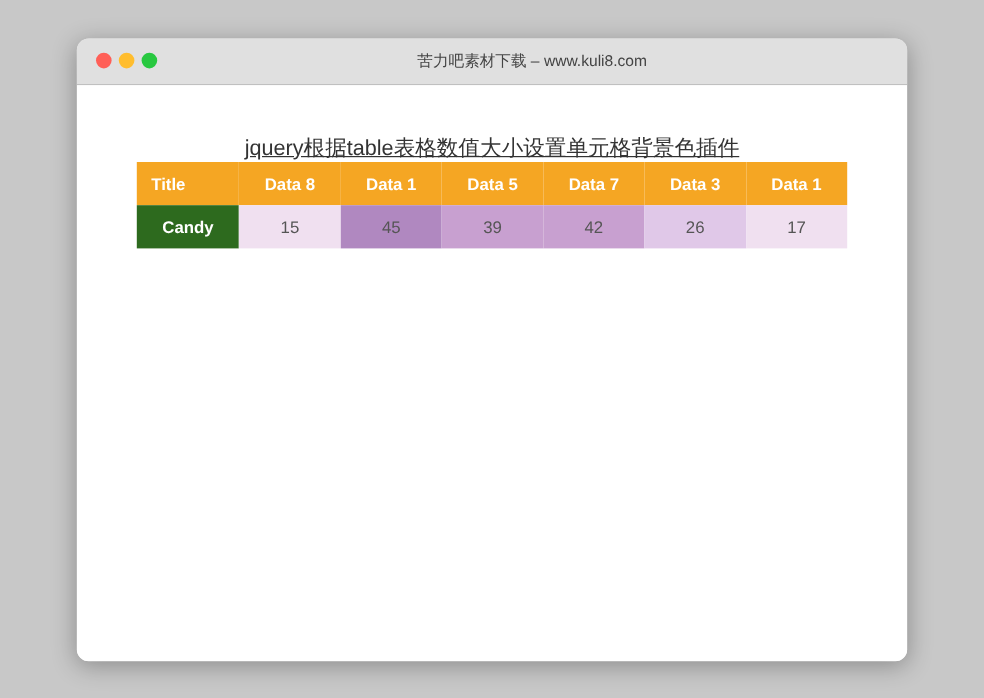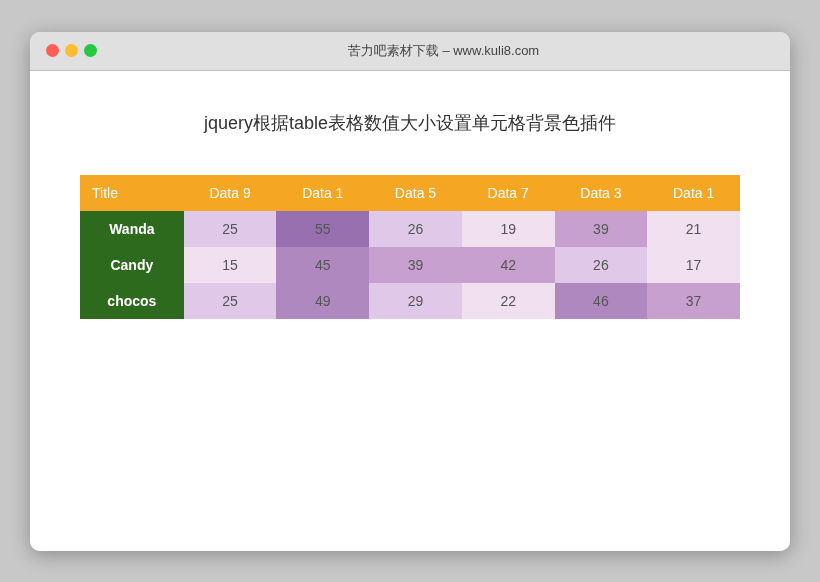--- a/index.html
+++ b/index.html
@@ -7,21 +7,21 @@
     body {
       background: #c8c8c8;
       display: flex;
       justify-content: center;
       align-items: center;
       height: 100vh;
       font-family: Arial, sans-serif;
     }
 
     .window {
-      width: 760px;
+      width: 692px;
       background: #f0f0f0;
       border-radius: 10px;
       box-shadow: 0 4px 20px rgba(0,0,0,0.3);
       overflow: hidden;
     }
 
     .title-bar {
       background: #e0e0e0;
       padding: 10px 16px;
       display: flex;
@@ -55,39 +55,39 @@
     .window-content {
       background: white;
       padding: 40px 50px;
       min-height: 480px;
     }
 
     .page-title {
       text-align: center;
       font-size: 18px;
       color: #333;
-      margin-bottom: 40px;
       font-weight: normal;
+      text-decoration: underline;
     }
 
     .data-table {
       width: 100%;
       border-collapse: collapse;
       font-size: 14px;
     }
 
     .data-table thead tr {
       background: #f5a623;
     }
 
     .data-table thead th {
       padding: 10px 12px;
       text-align: center;
       color: white;
-      font-weight: normal;
+      font-weight: bold;
     }
 
     .data-table thead th:first-child {
       text-align: left;
     }
 
     .data-table tbody tr td:first-child {
       background: #2d6a1e;
       color: white;
       font-weight: bold;
@@ -121,52 +121,34 @@
     <span class="title-text">苦力吧素材下载 – www.kuli8.com</span>
   </div>
 
   <div class="window-content">
     <h2 class="page-title">jquery根据table表格数值大小设置单元格背景色插件</h2>
 
     <table class="data-table">
       <thead>
         <tr>
           <th>Title</th>
-          <th>Data 9</th>
+          <th>Data 8</th>
           <th>Data 1</th>
           <th>Data 5</th>
           <th>Data 7</th>
           <th>Data 3</th>
           <th>Data 1</th>
         </tr>
       </thead>
       <tbody id="table-body">
-      <tr>
-            <td>Wanda</td>
-            <td class="c-light">25</td>
-            <td class="c-darkest">55</td>
-            <td class="c-light">26</td>
-            <td class="c-lightest">19</td>
-            <td class="c-medium">39</td>
-            <td class="c-lightest">21</td>
-          </tr>
           <tr>
             <td>Candy</td>
             <td class="c-lightest">15</td>
             <td class="c-dark">45</td>
             <td class="c-medium">39</td>
             <td class="c-medium">42</td>
             <td class="c-light">26</td>
             <td class="c-lightest">17</td>
           </tr>
-          <tr>
-            <td>chocos</td>
-            <td class="c-light">25</td>
-            <td class="c-dark">49</td>
-            <td class="c-light">29</td>
-            <td class="c-lightest">22</td>
-            <td class="c-dark">46</td>
-            <td class="c-medium">37</td>
-          </tr>
         </tbody>
     </table>
   </div>
 </div>
 
 </body></html>

